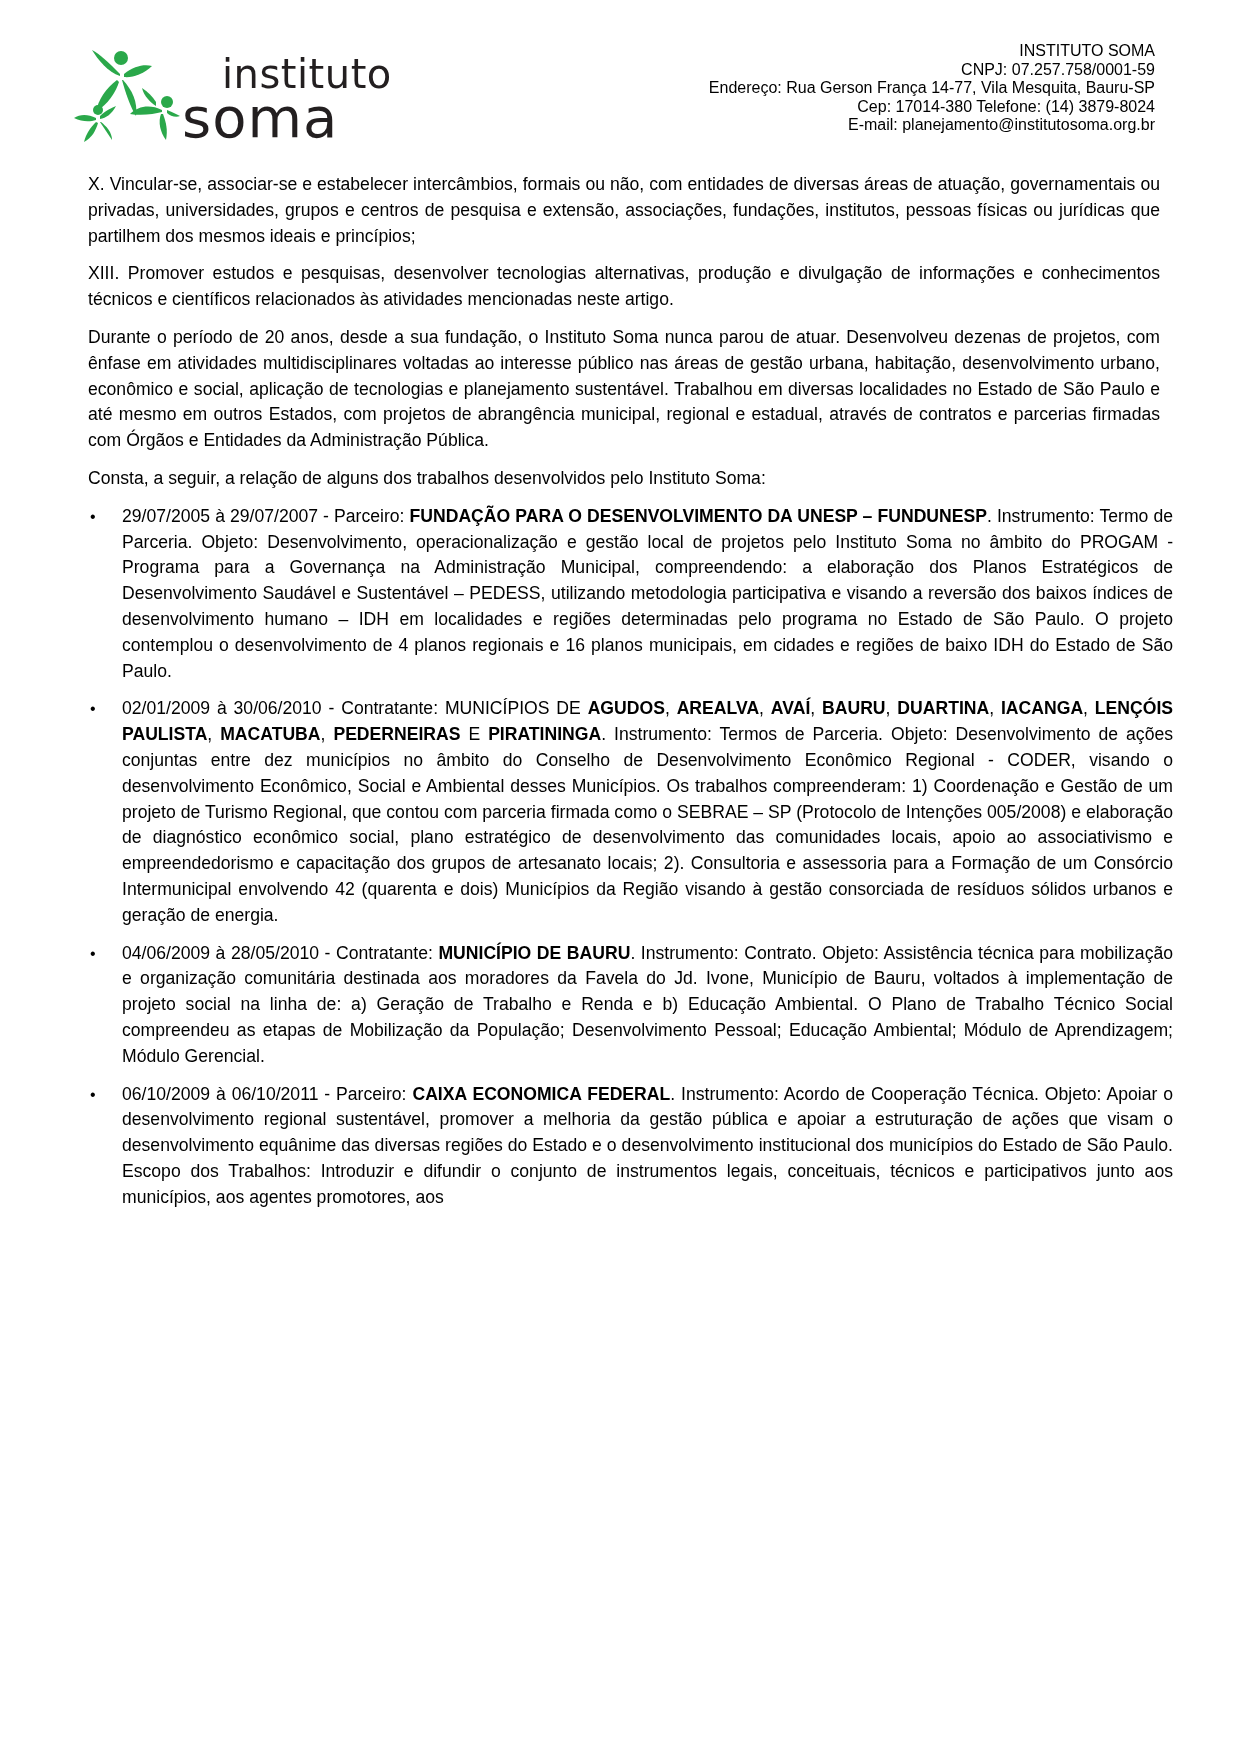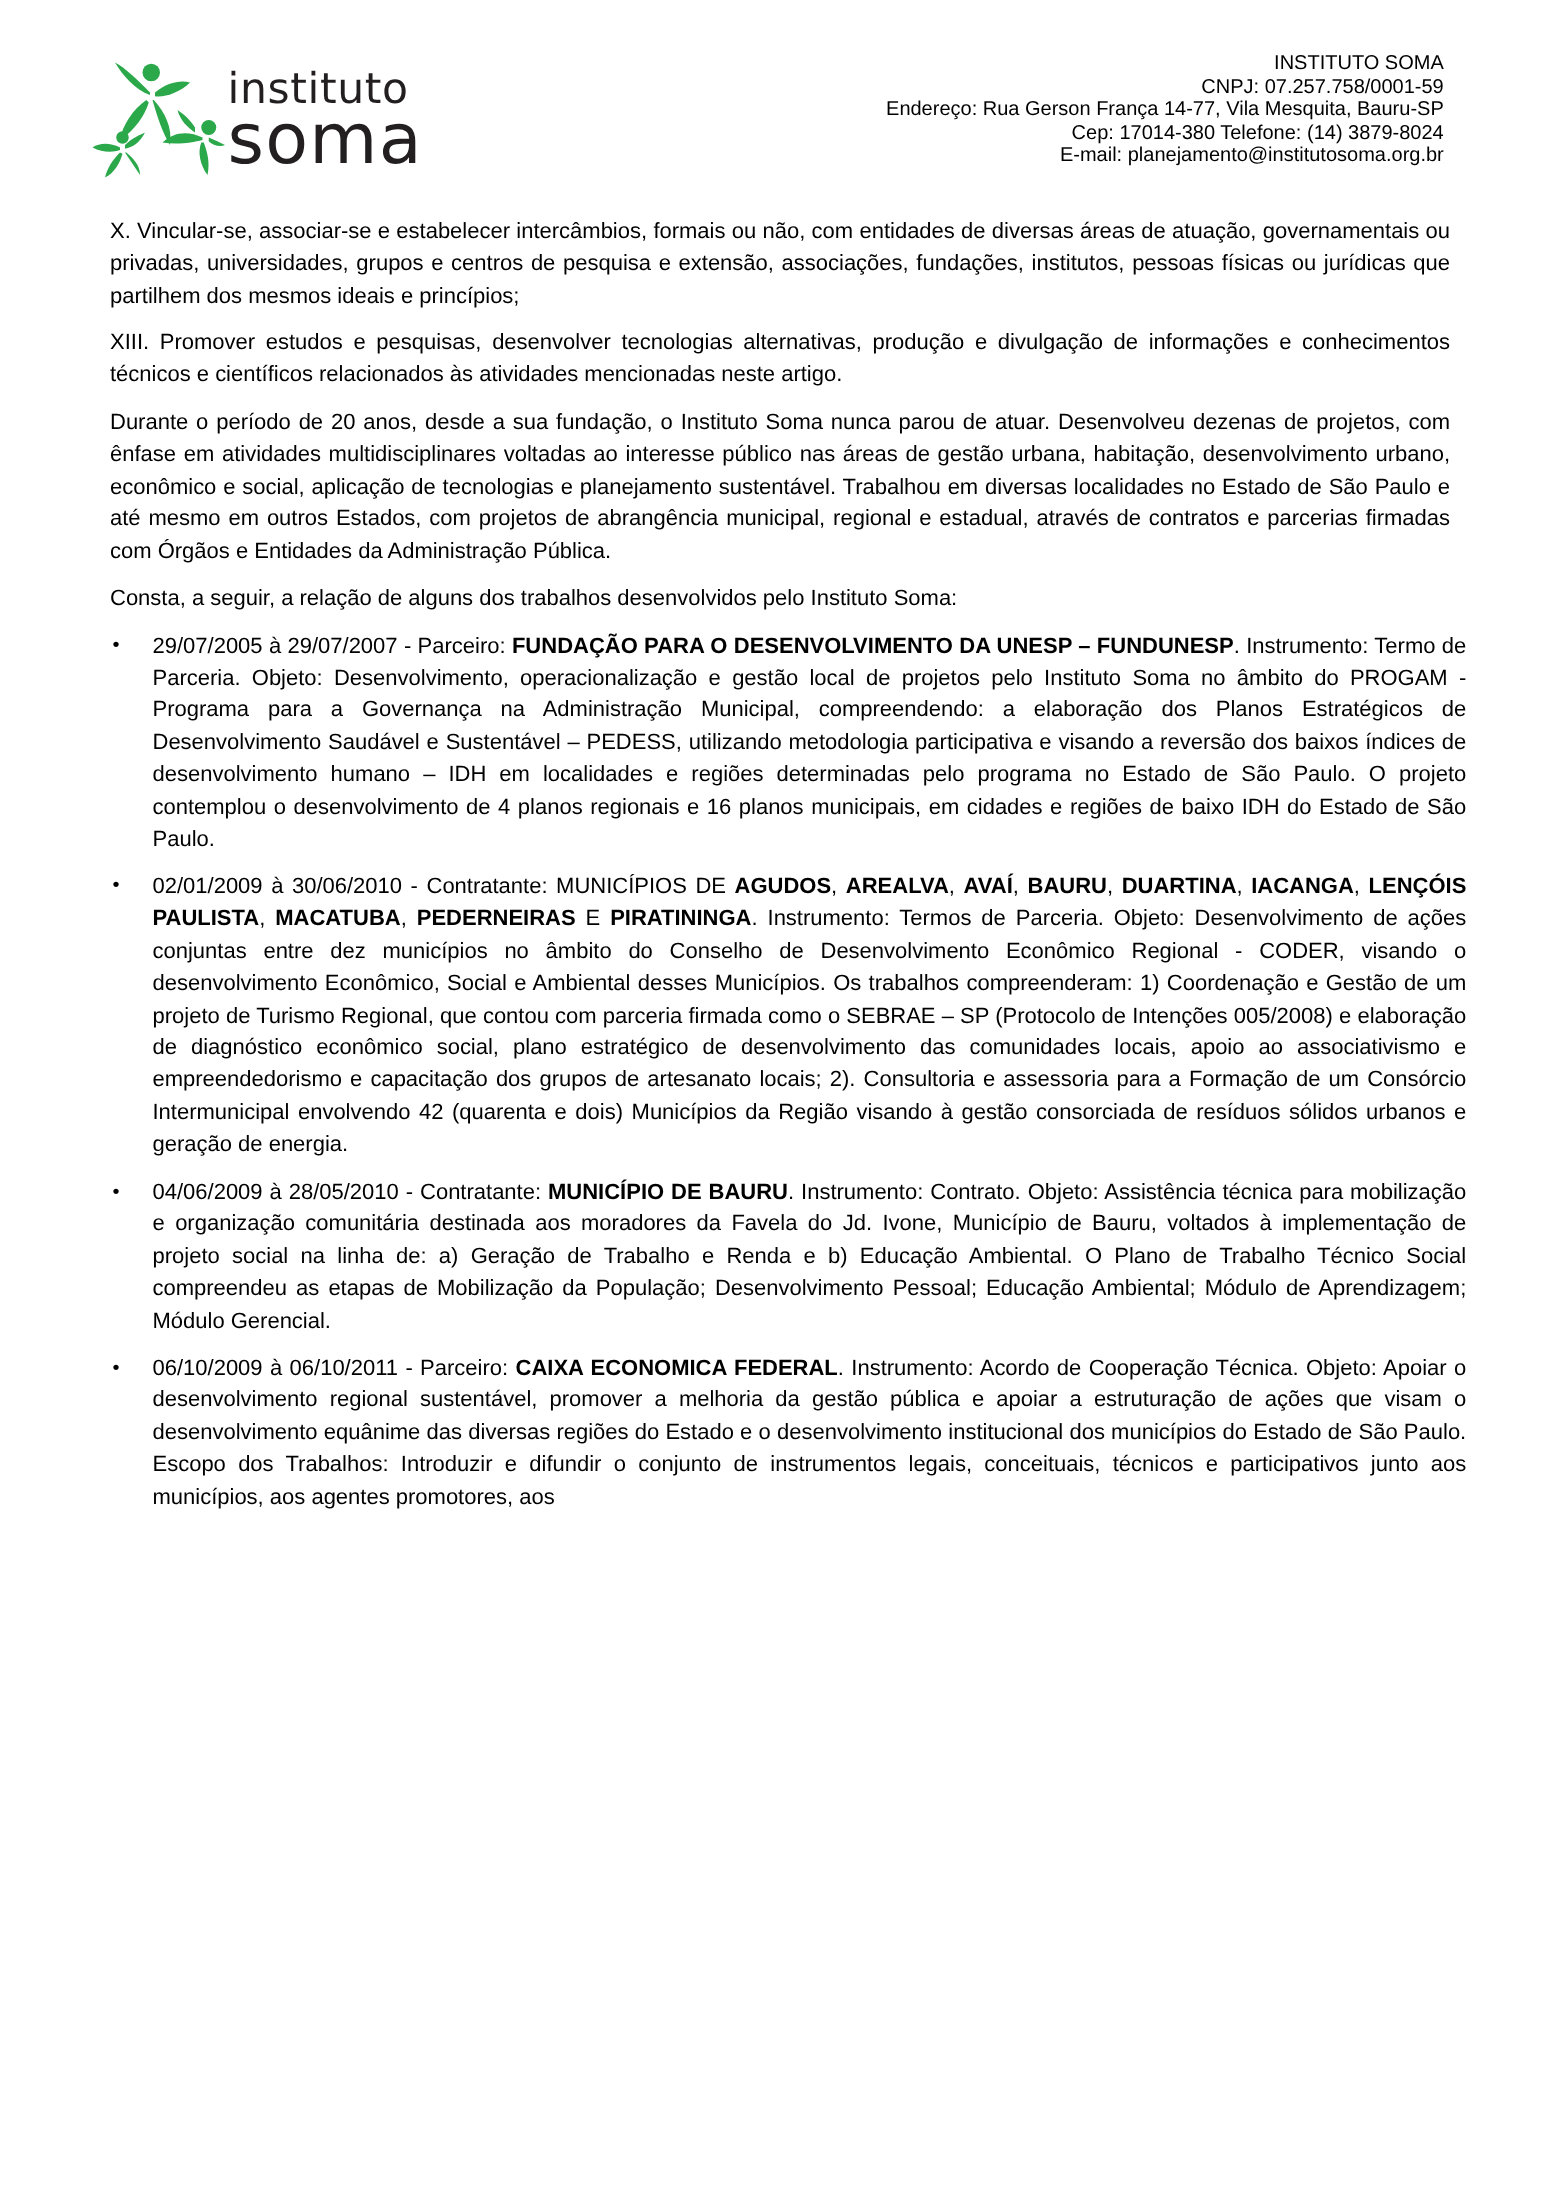--- a/index.html
+++ b/index.html
@@ -3,21 +3,21 @@
 <meta charset="utf-8">
 <style>
   html, body { margin: 0; padding: 0; background: #ffffff; }
   body { width: 1241px; height: 1755px; position: relative; overflow: hidden; color: #000; }
   .page { position: absolute; left: 0; top: 0; width: 1241px; height: 1755px; }
 
   
   .logo { position: absolute; left: 70px; top: 44px; width: 300px; height: 100px; }
   .logo-mark { position: absolute; left: 0; top: 0; width: 110px; height: 100px; }
   .logo-text { position: absolute; left: 112px; top: 10px; font-family: "DejaVu Sans", sans-serif; color: #231f20; line-height: 1; }
-  .logo-text .l1 { font-size: 34px; letter-spacing: 0.5px; display: block; }
+  .logo-text .l1 { font-size: 40px; letter-spacing: 0.5px; display: block; margin-left: 40px; }
   .logo-text .l2 { font-size: 56px; letter-spacing: 1px; display: block; margin-top: -4px; }
 
   .org-info { position: absolute; right: 86px; top: 42px; text-align: right; font-family: "Liberation Sans", sans-serif; font-size: 16px; line-height: 18.6px; color: #000; }
   .org-info div { white-space: nowrap; }
 
   
   .content { position: absolute; left: 88px; top: 172px; width: 1085px; font-family: "Liberation Sans", sans-serif; font-size: 17.6px; line-height: 25.8px; }
   .content p { margin: 0 13px 12px 0; text-align: justify; }
   .content ul { list-style: none; margin: 0; padding: 0; }
   .content li { position: relative; padding-left: 34px; margin: 0 0 12px 0; text-align: justify; }

